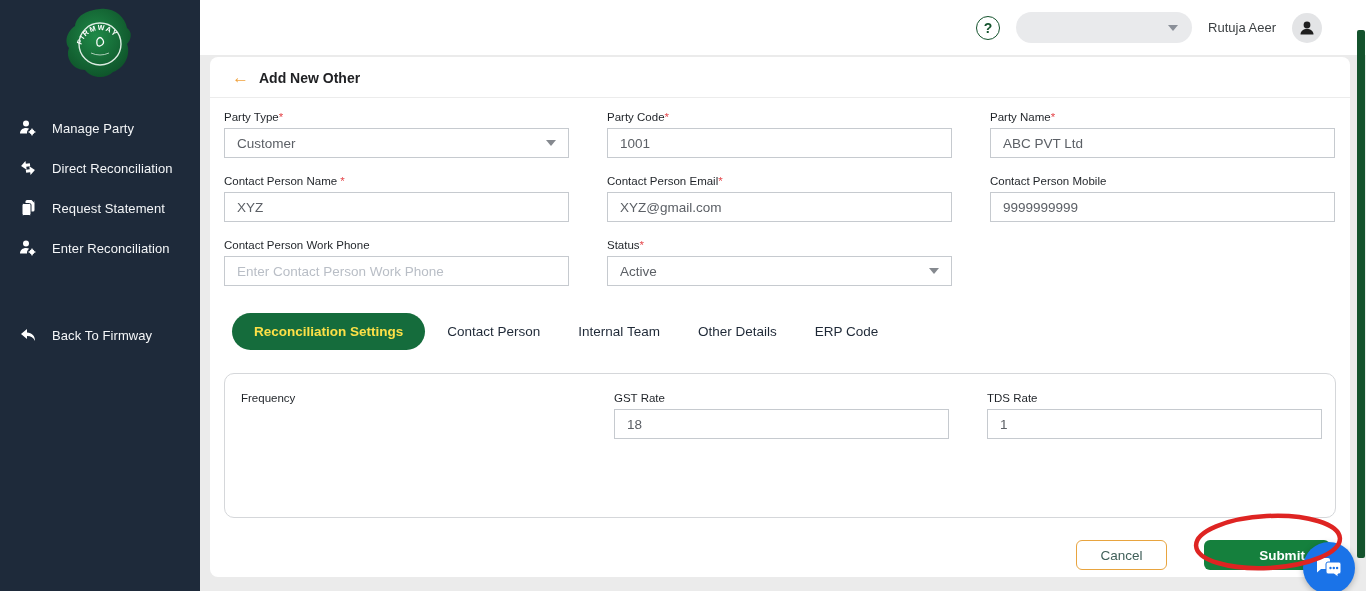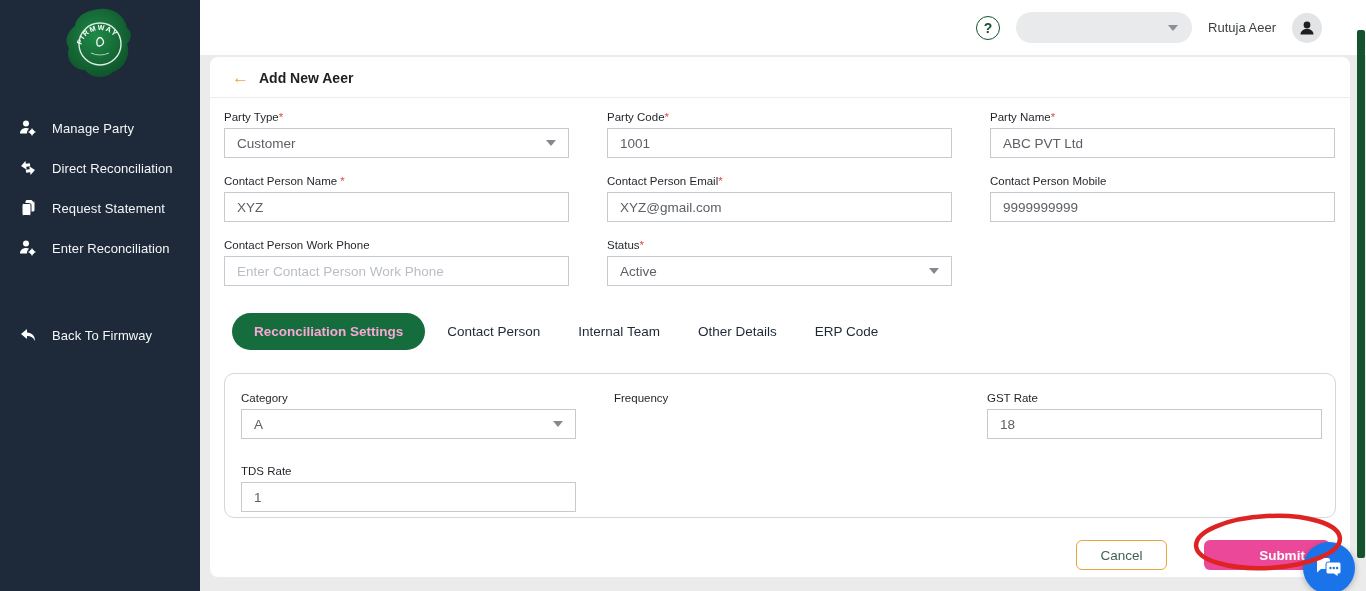--- a/index.html
+++ b/index.html
@@ -36,31 +36,31 @@
   .f-label { font-size:11.5px; color:#1f2328; margin-bottom:5px; }
   .req { color:#e5484d; }
   .f-input, .f-select { width:100%; height:30px; border:1px solid #c6cacf; border-radius:0; font-size:13.5px; color:#5c6066; padding:0 12px; background:#fff; font-family:"Liberation Sans", sans-serif; }
   .f-input::placeholder { color:#b9bec6; }
   .f-select { display:flex; align-items:center; justify-content:space-between; cursor:pointer; }
   .f-select .caret { border-top-color:#85898f; }
 
   
   .tabs { display:flex; align-items:center; gap:6px; padding:10px 14px 0 22px; }
   .tab { font-size:13.5px; color:#1f2937; padding:10px 16px; cursor:pointer; border-radius:22px; white-space:nowrap; }
-  .tab.active { background:#156c3c; color:#f9a8d4; font-weight:700; padding:11px 22px; }
+  .tab.active { background:#156c3c; color:#fde047; font-weight:700; padding:11px 22px; }
 
   
   .panel { margin:23px 14px 0 14px; border:1px solid #d5d7da; border-radius:10px; padding:18px 16px 16px 16px; height:145px; }
   .panel-grid { display:grid; grid-template-columns:335px 335px 335px; column-gap:38px; row-gap:9px; }
 
   
   .actions { display:flex; justify-content:flex-end; align-items:center; gap:37px; padding:22px 20px 0 0; }
   .btn { height:30px; border-radius:6px; font-size:13.5px; font-family:"Liberation Sans", sans-serif; cursor:pointer; display:flex; align-items:center; justify-content:center; }
   .btn-cancel { width:91px; background:#ffffff; border:1px solid #e8a43f; color:#41605a; }
-  .btn-submit { width:126px; background:#ec4899; border:none; color:#ffffff; font-weight:700;padding-left:30px; }
+  .btn-submit { width:126px; background:#15803d; border:none; color:#ffffff; font-weight:700;padding-left:30px; }
 
   
   .annotation { position:absolute; left:1188px; top:509px; width:160px; height:66px; pointer-events:none; z-index:20; }
 
   
   .chat-fab { position:absolute; right:11px; bottom:-3px; width:52px; height:52px; border-radius:50%; background:#1a73e8; display:flex; align-items:center; justify-content:center; cursor:pointer; z-index:15; box-shadow:0 2px 6px rgba(0,0,0,.25); }
 
   
   .scroll-thumb { position:absolute; right:1px; top:30px; width:8px; height:528px; background:#14532d; border-radius:2px; z-index:30; }
 </style>
@@ -159,21 +159,21 @@
     <svg width="18" height="18" viewBox="0 0 18 18" fill="#1f1f1f">
         <circle cx="9" cy="6" r="3.4"></circle>
         <path d="M2.5 15.5 c0-3.6 2.9-5.6 6.5-5.6 s6.5 2 6.5 5.6 z"></path>
       </svg>
   </div>
 </div>
 
 <div class="card">
   <div class="card-head">
     <span class="back-arrow">←</span>
-    <span class="page-title">Add New Aeer</span>
+    <span class="page-title">Add New Other</span>
   </div>
 
   <div class="form-area">
     <div class="form-grid">
 
       <div class="field">
         <div class="f-label"><span>Party Type</span><span class="req">*</span></div>
         <div class="f-select">
           <span>Customer</span>
           <span class="caret"></span>
@@ -219,27 +219,20 @@
   <div class="tabs">
     <div class="tab active">Reconciliation Settings</div>
     <div class="tab">Contact Person</div>
     <div class="tab">Internal Team</div>
     <div class="tab">Other Details</div>
     <div class="tab">ERP Code</div>
   </div>
 
   <div class="panel">
     <div class="panel-grid">
-      <div class="field">
-        <div class="f-label">Category</div>
-        <div class="f-select">
-          <span>A</span>
-          <span class="caret"></span>
-        </div>
-      </div>
       <div class="field">
         <div class="f-label">Frequency</div>
       </div>
       <div class="field">
         <div class="f-label">GST Rate</div>
         <input class="f-input" value="18" style="">
       </div>
       <div class="field">
         <div class="f-label">TDS Rate</div>
         <input class="f-input" value="1" style="">

